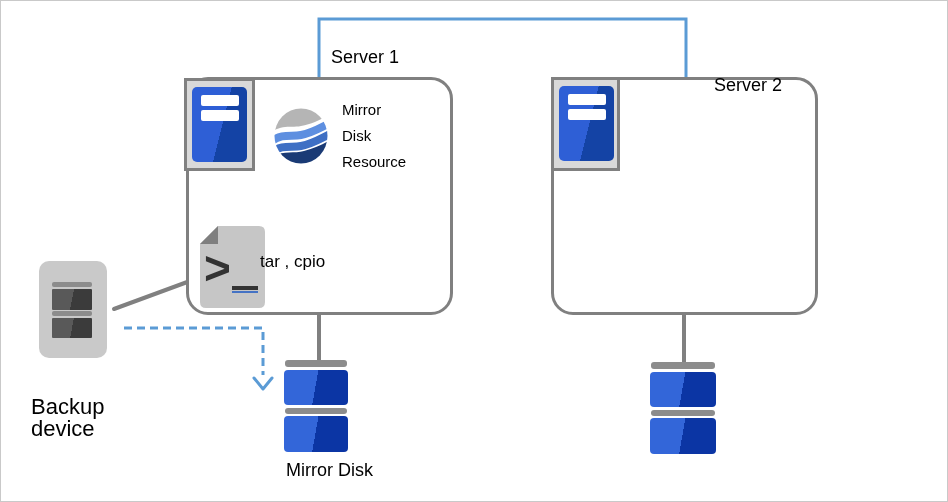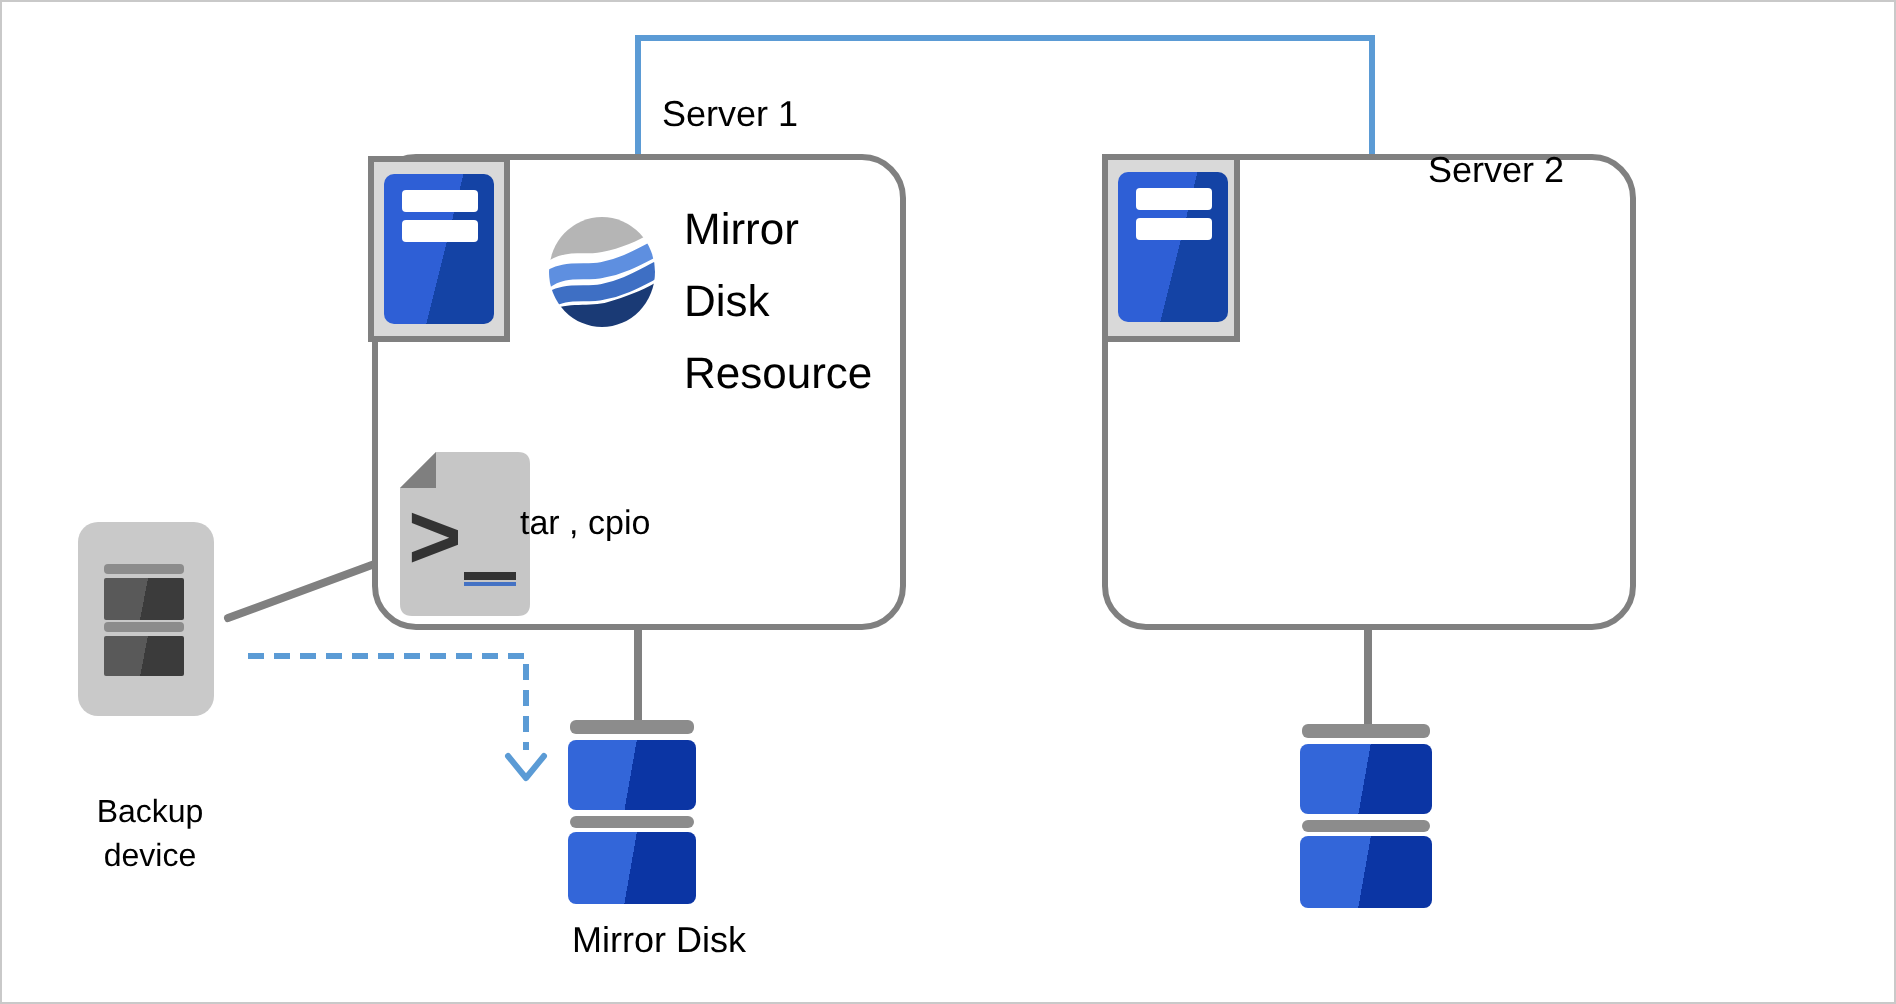--- a/index.html
+++ b/index.html
@@ -33,35 +33,35 @@
   }
   #server1-icon{left:183px; top:77px; width:71px; height:93px;}
   #server2-icon{left:550px; top:76px; width:69px; height:94px;}
   .tower{
     position:absolute; left:5px; top:6px; width:55px; height:75px; border-radius:5px;
     background:linear-gradient(104deg, var(--tower-blue-light) 54%, var(--tower-blue-dark) 54%);
   }
   .tbar{position:absolute; left:9px; width:38px; height:11px; background:#fff; border-radius:2px;}
   .tbar.b1{top:8px;} .tbar.b2{top:23px;}
   #globe-icon{position:absolute; left:273px; top:107px; z-index:3;}
-  #resource-label{left:341px; top:96px; width:120px; font-size:22px; line-height:36px; white-space:pre-line;}
+  #resource-label{left:341px; top:96px; width:120px; font-size:15px; line-height:26px; white-space:pre-line;}
   #script-icon{position:absolute; left:199px; top:225px; z-index:3;}
   #tar-label{left:259px; top:251px; font-size:17px;}
   #backup-icon{
     position:absolute; left:38px; top:260px; width:68px; height:97px; border-radius:10px;
     background:var(--device-body-gray); z-index:3;
   }
   .slot-bar{position:absolute; left:13px; width:40px; height:5px; border-radius:2px; background:var(--device-bar-gray);}
   .slot{
     position:absolute; left:13px; width:40px; height:21px; border-radius:1px;
     background:linear-gradient(101deg, var(--device-slot-dark) 50%, var(--device-slot-darker) 50%);
   }
   #backup-slot-bar1{top:21px;} #backup-slot1{top:28px;}
   #backup-slot-bar2{top:50px;} #backup-slot2{top:57px; height:20px;}
-  #backup-label{left:30px; top:395px; width:88px; text-align:center; font-size:16px; line-height:22px; white-space:pre-line;}
+  #backup-label{left:30px; top:395px; width:88px; text-align:left; font-size:22px; line-height:22px; white-space:pre-line;}
   .disk{position:absolute; z-index:3;}
   #disk1{left:283px; top:359px; width:64px;}
   #disk2{left:649px; top:361px; width:66px;}
   .disk-cap{height:7px; margin:0 1px; border-radius:3px; background:var(--disk-cap-gray);}
   .disk-block{
     height:35px; margin-top:3px; border-radius:4px;
     background:linear-gradient(100deg, var(--disk-blue-light) 49%, var(--disk-blue-dark) 49%);
   }
   .disk-bar{height:6px; margin:3px 1px 0; border-radius:3px; background:var(--disk-cap-gray);}
   .disk .disk-block.second{height:36px; margin-top:2px;}

